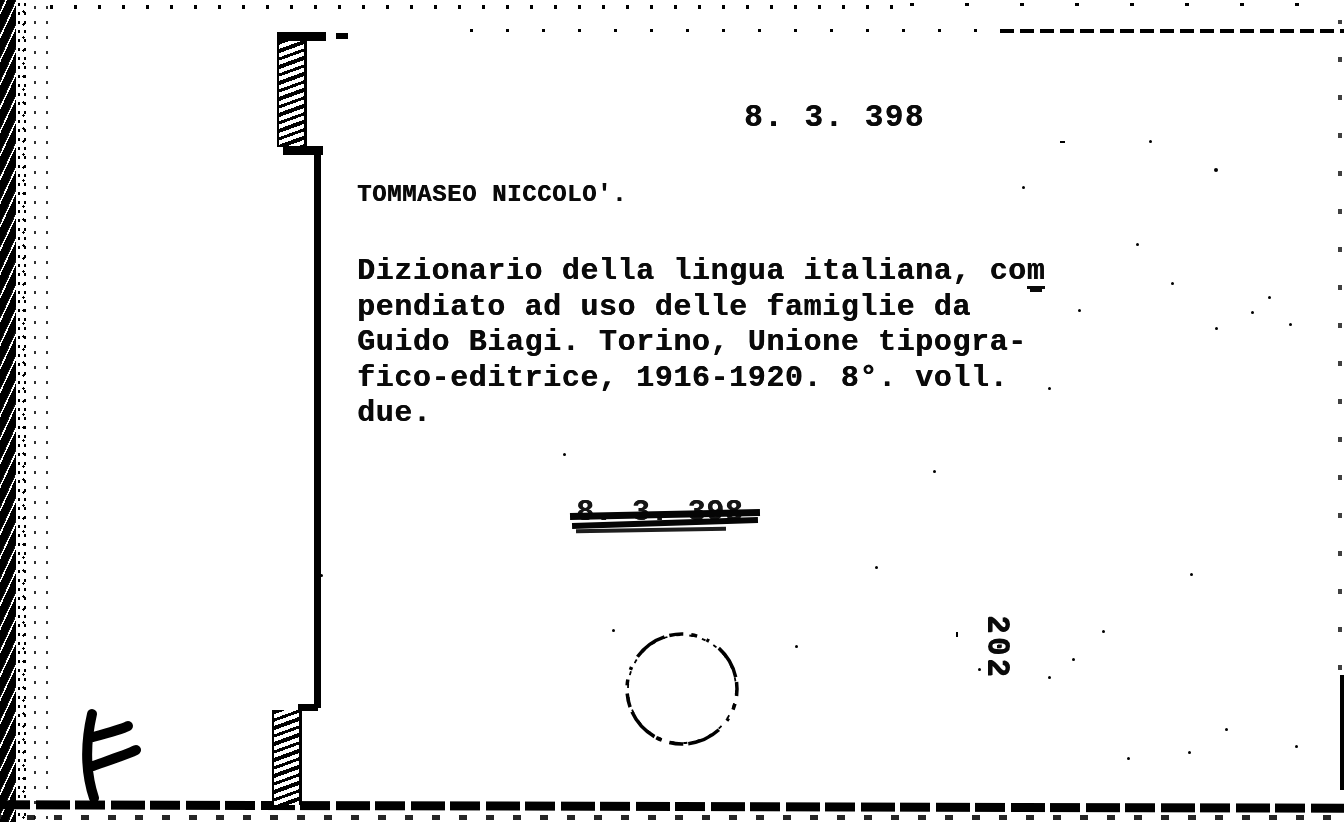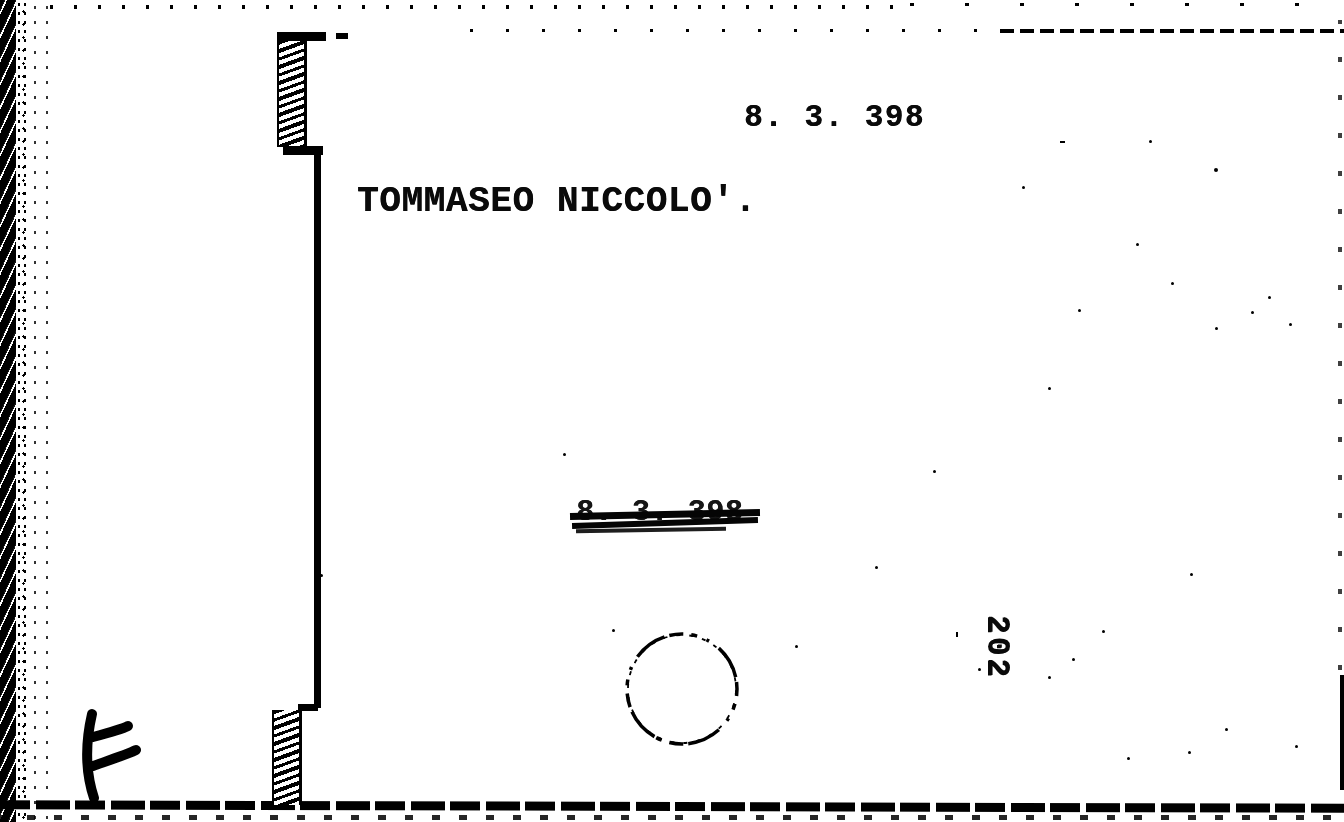--- a/index.html
+++ b/index.html
@@ -6,21 +6,21 @@
   .scan{
     position:relative;width:1344px;height:822px;background:#ffffff;overflow:hidden;
     font-family:"Liberation Mono","DejaVu Sans Mono",monospace;
     font-weight:bold;color:#0a0a0a;
   }
   .abs{position:absolute;}
   
   .type{position:absolute;white-space:pre;letter-spacing:0.6px;
         text-shadow:0.4px 0.3px 0 #0a0a0a;}
   .call{left:744px;top:100px;font-size:31px;letter-spacing:1.5px;}
-  .heading{left:357px;top:181px;font-size:36px;}
+  .heading{left:357px;top:181px;font-size:24px;}
   .body{left:357px;top:254px;font-size:30px;line-height:35.6px;}
   .contmark{display:inline-block;border-bottom:3px solid #0a0a0a;
             box-shadow:0 6px 0 -3px #0a0a0a;line-height:0.95;}
   
   .struck{left:576px;top:495px;font-size:30px;opacity:0.95;}
   .bar{position:absolute;background:#050505;}
   
   .sidenum{left:950px;top:600px;width:95px;height:95px;display:flex;
            align-items:center;justify-content:center;}
   .sidenum .inner{transform:rotate(90deg);font-size:31px;letter-spacing:3px;
@@ -84,20 +84,25 @@
   <div class="abs edgedash"></div>
   <div class="abs edgestep"></div>
   <div class="abs edgeline"></div>
   <div class="abs edgefoot"></div>
   <div class="abs edgetex edgebot"></div>
 
   <div class="type call">8. 3. 398</div>
 
   <div class="type heading">TOMMASEO NICCOLO'.</div>
 
+  <div class="type body"><span>Dizionario della lingua italiana, co</span><span class="contmark">m</span>
+<span>pendiato ad uso delle famiglie da</span>
+<span>Guido Biagi. Torino, Unione tipogra-</span>
+<span>fico-editrice, 1916-1920. 8°. voll.</span>
+<span>due.</span></div>
 
   <div class="type struck">8. 3. 398</div>
   <div class="bar" style="left:570px;top:511px;width:190px;height:7px;transform:rotate(-1.2deg);"></div>
   <div class="bar" style="left:572px;top:520px;width:186px;height:6px;transform:rotate(-1.8deg);"></div>
   <div class="bar" style="left:576px;top:528px;width:150px;height:4px;transform:rotate(-1deg);opacity:.9;"></div>
 
   <div class="abs sidenum">
     <div class="inner">202</div>
   </div>
 

